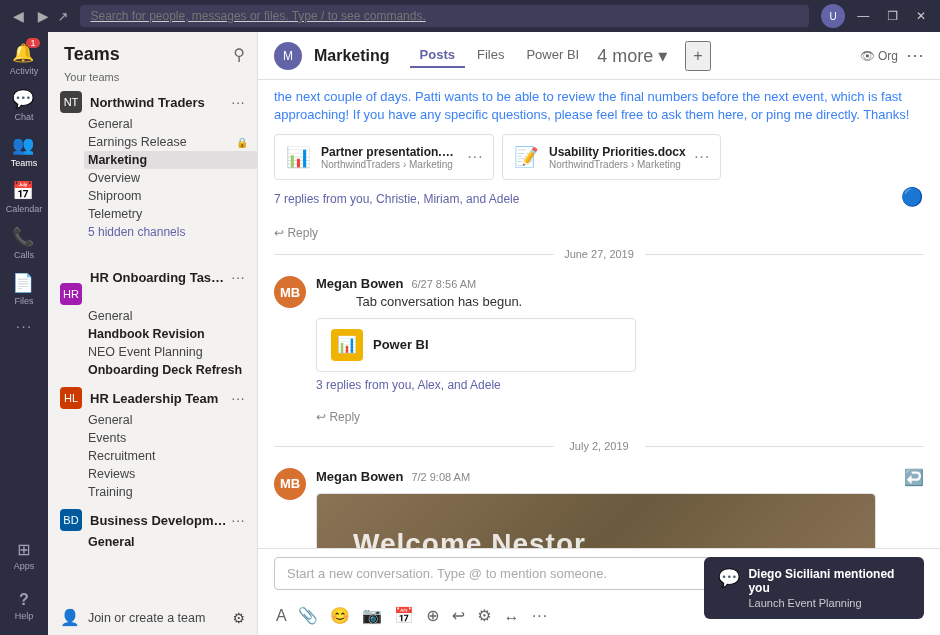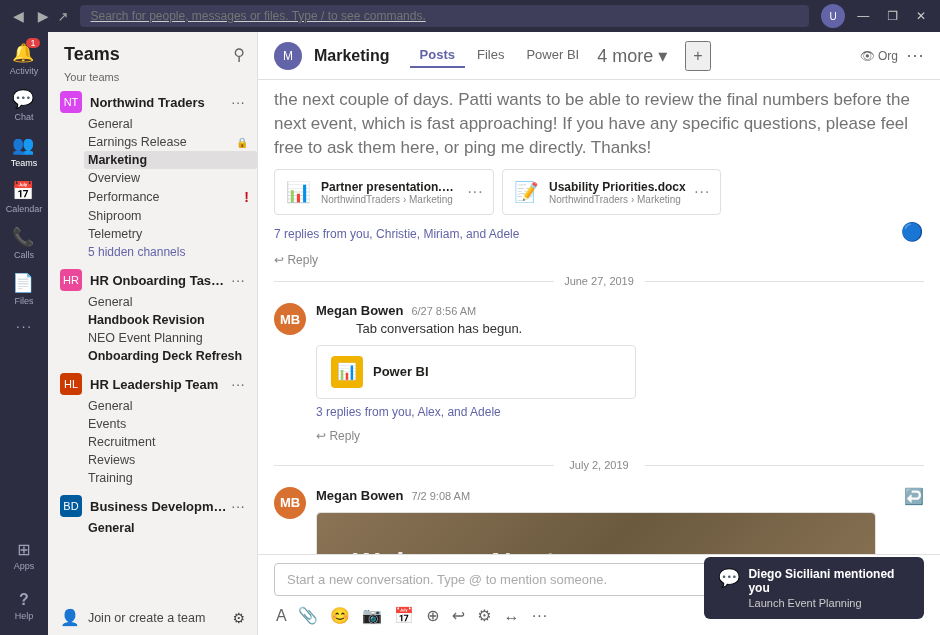--- a/index.html
+++ b/index.html
@@ -124,21 +124,21 @@
     .attachment-card {
       display: flex; align-items: center; gap: 8px; border: 1px solid #e0e0e0; border-radius: 4px; padding: 8px 10px; min-width: 180px; max-width: 220px; background: #fff;
     }
     .attach-icon { width: 28px; height: 28px; flex-shrink: 0; display: flex; align-items: center; justify-content: center; font-size: 20px; }
     .attach-info { flex: 1; overflow: hidden; }
     .attach-name { font-size: 12px; font-weight: 600; color: #201f1e; white-space: nowrap; overflow: hidden; text-overflow: ellipsis; }
     .attach-loc { font-size: 10px; color: #888; }
     .attach-more { font-size: 16px; color: #888; cursor: pointer; }
 
     .reply-count { font-size: 12px; color: #6264a7; cursor: pointer; margin-top: 4px; }
-    .reply-btn { font-size: 12px; color: #888; cursor: pointer; display: flex; align-items: center; gap: 4px; margin-top: 10px; }
+    .reply-btn { font-size: 12px; color: #888; cursor: pointer; display: flex; align-items: center; gap: 4px; margin-top: 18px; }
 
     
     .powerbi-card {
       border: 1px solid #e0e0e0; border-radius: 4px; padding: 10px 14px; display: flex; align-items: center; gap: 10px; max-width: 320px; background: #fff; margin: 6px 0;
     }
     .powerbi-icon { width: 32px; height: 32px; background: #f0b400; border-radius: 4px; display: flex; align-items: center; justify-content: center; font-size: 16px; color: #fff; }
     .powerbi-label { font-size: 13px; font-weight: 600; color: #201f1e; }
 
     
     .welcome-image {
@@ -146,21 +146,21 @@
     }
     .welcome-text-overlay { font-size: 28px; font-weight: 900; color: rgba(255,255,255,0.85); letter-spacing: 1px; }
     .welcome-come { font-size: 36px; font-weight: 900; color: rgba(220,200,150,0.9); margin-left: 8px; }
     .welcome-card { border: 1px solid #e0e0e0; border-radius: 4px; max-width: 560px; margin: 6px 0; }
 
     
     .compose-area {
       background: #fff; border-top: 1px solid #e0e0e0; padding: 8px 16px; flex-shrink: 0;
     }
     .compose-box {
-      border: 1px solid #c8c6c4; border-radius: 4px; padding: 8px 12px; font-size: 13px; color: #aaa; cursor: text; margin-bottom: 8px;
+      border: 1px solid #c8c6c4; border-radius: 4px; padding: 8px 12px; font-size: 13px; color: #aaa; cursor: text; margin-bottom: 14px;
     }
     .compose-toolbar { display: flex; align-items: center; gap: 8px; }
     .compose-btn { background: none; border: none; color: #666; cursor: pointer; font-size: 16px; padding: 2px; }
 
     
     .notification-toast {
       position: fixed; bottom: 16px; right: 16px; background: #2d2d42; color: #fff; border-radius: 6px; padding: 10px 14px; font-size: 12px; max-width: 220px; display: flex; align-items: flex-start; gap: 8px; z-index: 100;
     }
     .toast-content { flex: 1; }
     .toast-title { font-size: 12px; font-weight: 600; margin-bottom: 2px; }
@@ -234,42 +234,38 @@
 
   <div class="sidebar">
     <div class="sidebar-header">
       <span class="sidebar-title">Teams</span>
       <button class="sidebar-filter">⚲</button>
     </div>
     <div style="font-size:11px;color:#666;padding:2px 16px 4px;">Your teams</div>
 
     <div class="team-section">
       <div class="team-header">
-        <div class="team-icon" style="background:#d946ef;text-align:center;">NT</div>
+        <div class="team-icon" style="background:#404040;text-align:center;">NT</div>
         <span class="team-name">Northwind Traders</span>
         <button class="team-more">···</button>
       </div>
       <div class="channel-list">
         <div class="channel-item">General</div>
         <div class="channel-item">Earnings Release <span class="lock-icon">🔒</span></div>
         <div class="channel-item active">Marketing</div>
         <div class="channel-item">Overview</div>
-        <div class="channel-item" style="display:flex;justify-content:space-between;">
-          <span>Performance</span>
-          <span class="ch-badge">!</span>
-        </div>
         <div class="channel-item">Shiproom</div>
         <div class="channel-item">Telemetry</div>
         <div class="hidden-channels">5 hidden channels</div>
       </div>
     </div>
 
     <div class="team-section">
       <div class="team-header">
-        <div class="team-icon" style="background:#ec4899;">HR</div>
+        <div class="team-icon" style="background:#a21caf;margin-top:34px;">HR</div>
         <span class="team-name">HR Onboarding Taskforce</span>
         <button class="team-more">···</button>
       </div>
       <div class="channel-list">
         <div class="channel-item">General</div>
         <div class="channel-item bold">Handbook Revision</div>
         <div class="channel-item">NEO Event Planning</div>
         <div class="channel-item bold">Onboarding Deck Refresh</div>
       </div>
     </div>
@@ -325,21 +321,21 @@
         <button class="org-btn">
           <span>👁</span>
           <span>Org</span>
         </button>
         <span class="header-ellipsis">···</span>
       </div>
     </div>
 
     <div class="messages-area">
 
-      <div style="padding: 8px 0 4px; font-size:17px; color:#737373; line-height:1.4;">
+      <div style="padding: 8px 0 4px; font-size:13px; color:#3b82f6; line-height:1.4;">
         the next couple of days.  Patti wants to be able to review the final numbers before the next event, which is fast approaching! If you have any specific questions, please feel free to ask them here, or ping me directly. Thanks!
       </div>
       <div class="attachment-row">
         <div class="attachment-card">
           <div class="attach-icon" style="color:#c04000;">📊</div>
           <div class="attach-info">
             <div class="attach-name">Partner presentation.pptx</div>
             <div class="attach-loc">NorthwindTraders › Marketing</div>
           </div>
           <span class="attach-more">···</span>

